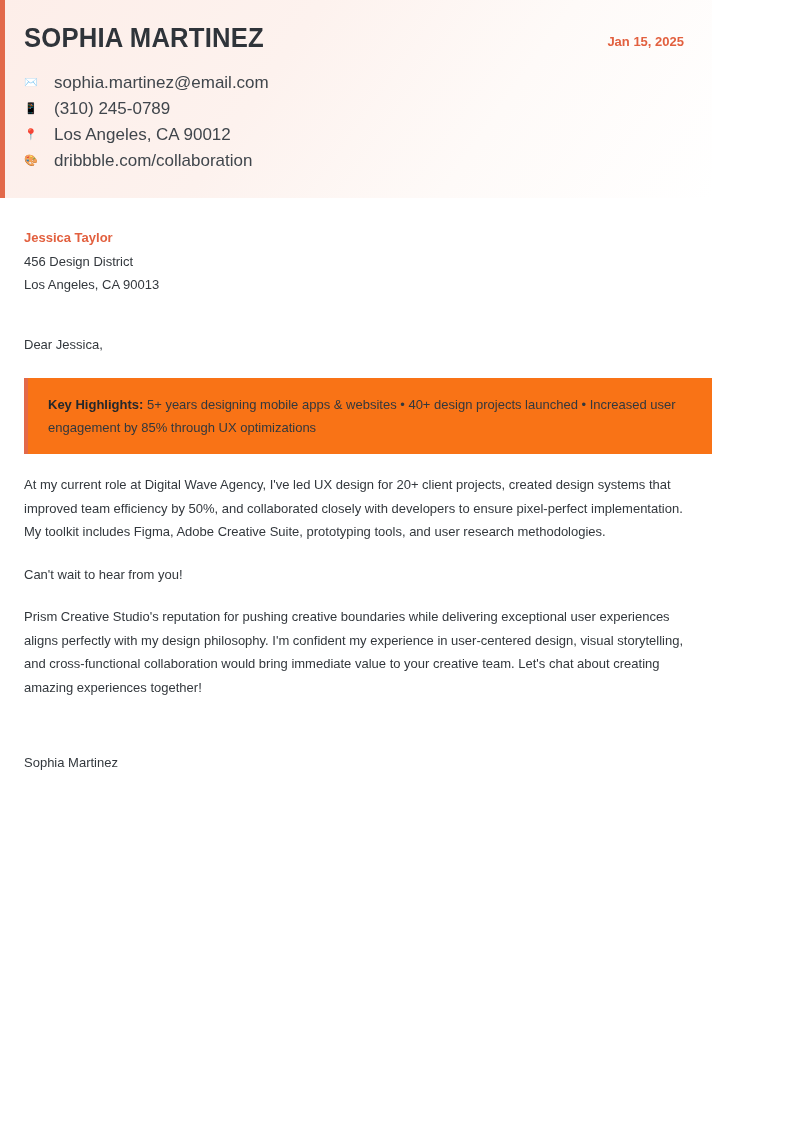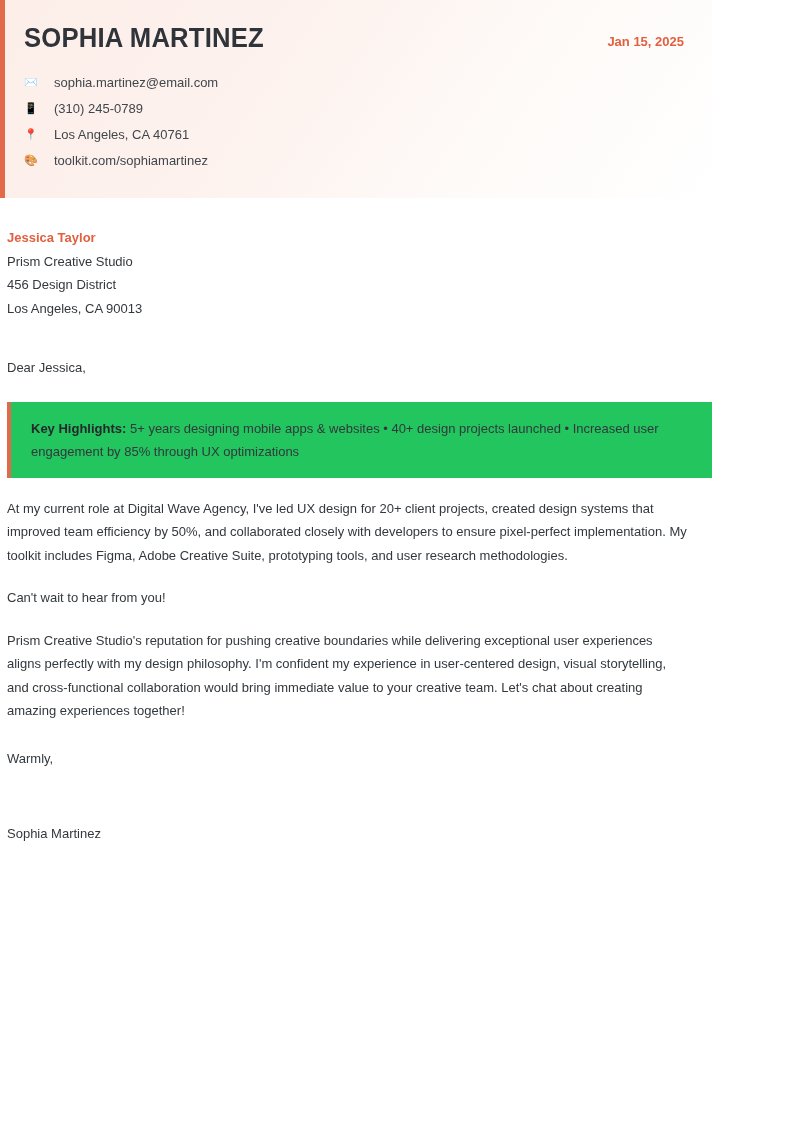--- a/index.html
+++ b/index.html
@@ -76,28 +76,28 @@
   }
   .contact-icon {
     width: 30px;
     flex: 0 0 30px;
     font-size: 11px;
     line-height: 1;
     display: flex;
     align-items: center;
   }
   .contact-text {
-    font-size: 13px;
+    font-size: 17px;
     color: #40464c;
     line-height: 1;
   }
 
   
   .body-wrap {
-    padding: 0 24px 0 7px;
+    padding: 0 24px 0 24px;
   }
   .recipient {
     margin-top: 28px;
   }
   .recipient-line {
     font-size: 13px;
     line-height: 23.5px;
     color: #33383d;
   }
   .recipient-name {
@@ -117,21 +117,21 @@
     line-height: 23.5px;
     margin: 19px 0 0 0;
     color: #33383d;
     text-align: left;
   }
 
   
   .callout {
     margin: 22px 0 0 0;
     margin-right: -24px;
-    background: #22c55e;
+    background: #f97316;
     border-left: 4px solid #e2694a;
     padding: 15px 22px 15px 20px;
     box-sizing: border-box;
   }
   .callout-text {
     font-size: 13px;
     line-height: 23px;
     color: #33383d;
   }
   .callout-label {
@@ -175,51 +175,49 @@
         <span class="contact-text">sophia.martinez@email.com</span>
       </div>
 
       <div class="contact-row">
         <span class="contact-icon">📱</span>
         <span class="contact-text">(310) 245-0789</span>
       </div>
 
       <div class="contact-row">
         <span class="contact-icon">📍</span>
-        <span class="contact-text">Los Angeles, CA 40761</span>
+        <span class="contact-text">Los Angeles, CA 90012</span>
       </div>
 
       <div class="contact-row">
         <span class="contact-icon">🎨</span>
-        <span class="contact-text">toolkit.com/sophiamartinez</span>
+        <span class="contact-text">dribbble.com/collaboration</span>
       </div>
 
     </div>
   </div>
 
   <div class="body-wrap">
 
     <div class="recipient">
       <div class="recipient-line recipient-name">Jessica Taylor</div>
-      <div class="recipient-line">Prism Creative Studio</div>
       <div class="recipient-line">456 Design District</div>
       <div class="recipient-line">Los Angeles, CA 90013</div>
     </div>
 
     <div class="salutation">Dear Jessica,</div>
 
 
     <div class="callout">
       <div class="callout-text"><span class="callout-label">Key Highlights:</span><span> 5+ years designing mobile apps &amp; websites • 40+ design projects launched • Increased user engagement by 85% through UX optimizations</span></div>
     </div>
 
     <p class="para">At my current role at Digital Wave Agency, I've led UX design for 20+ client projects, created design systems that improved team efficiency by 50%, and collaborated closely with developers to ensure pixel-perfect implementation. My toolkit includes Figma, Adobe Creative Suite, prototyping tools, and user research methodologies.</p>
 
     <p class="para">Can't wait to hear from you!</p>
 
     <p class="para">Prism Creative Studio's reputation for pushing creative boundaries while delivering exceptional user experiences aligns perfectly with my design philosophy. I'm confident my experience in user-centered design, visual storytelling, and cross-functional collaboration would bring immediate value to your creative team. Let's chat about creating amazing experiences together!</p>
 
-    <div class="closing">Warmly,</div>
     <div class="signature-gap"></div>
     <div class="signature-name">Sophia Martinez</div>
 
   </div>
 </div>
 
 </body></html>

